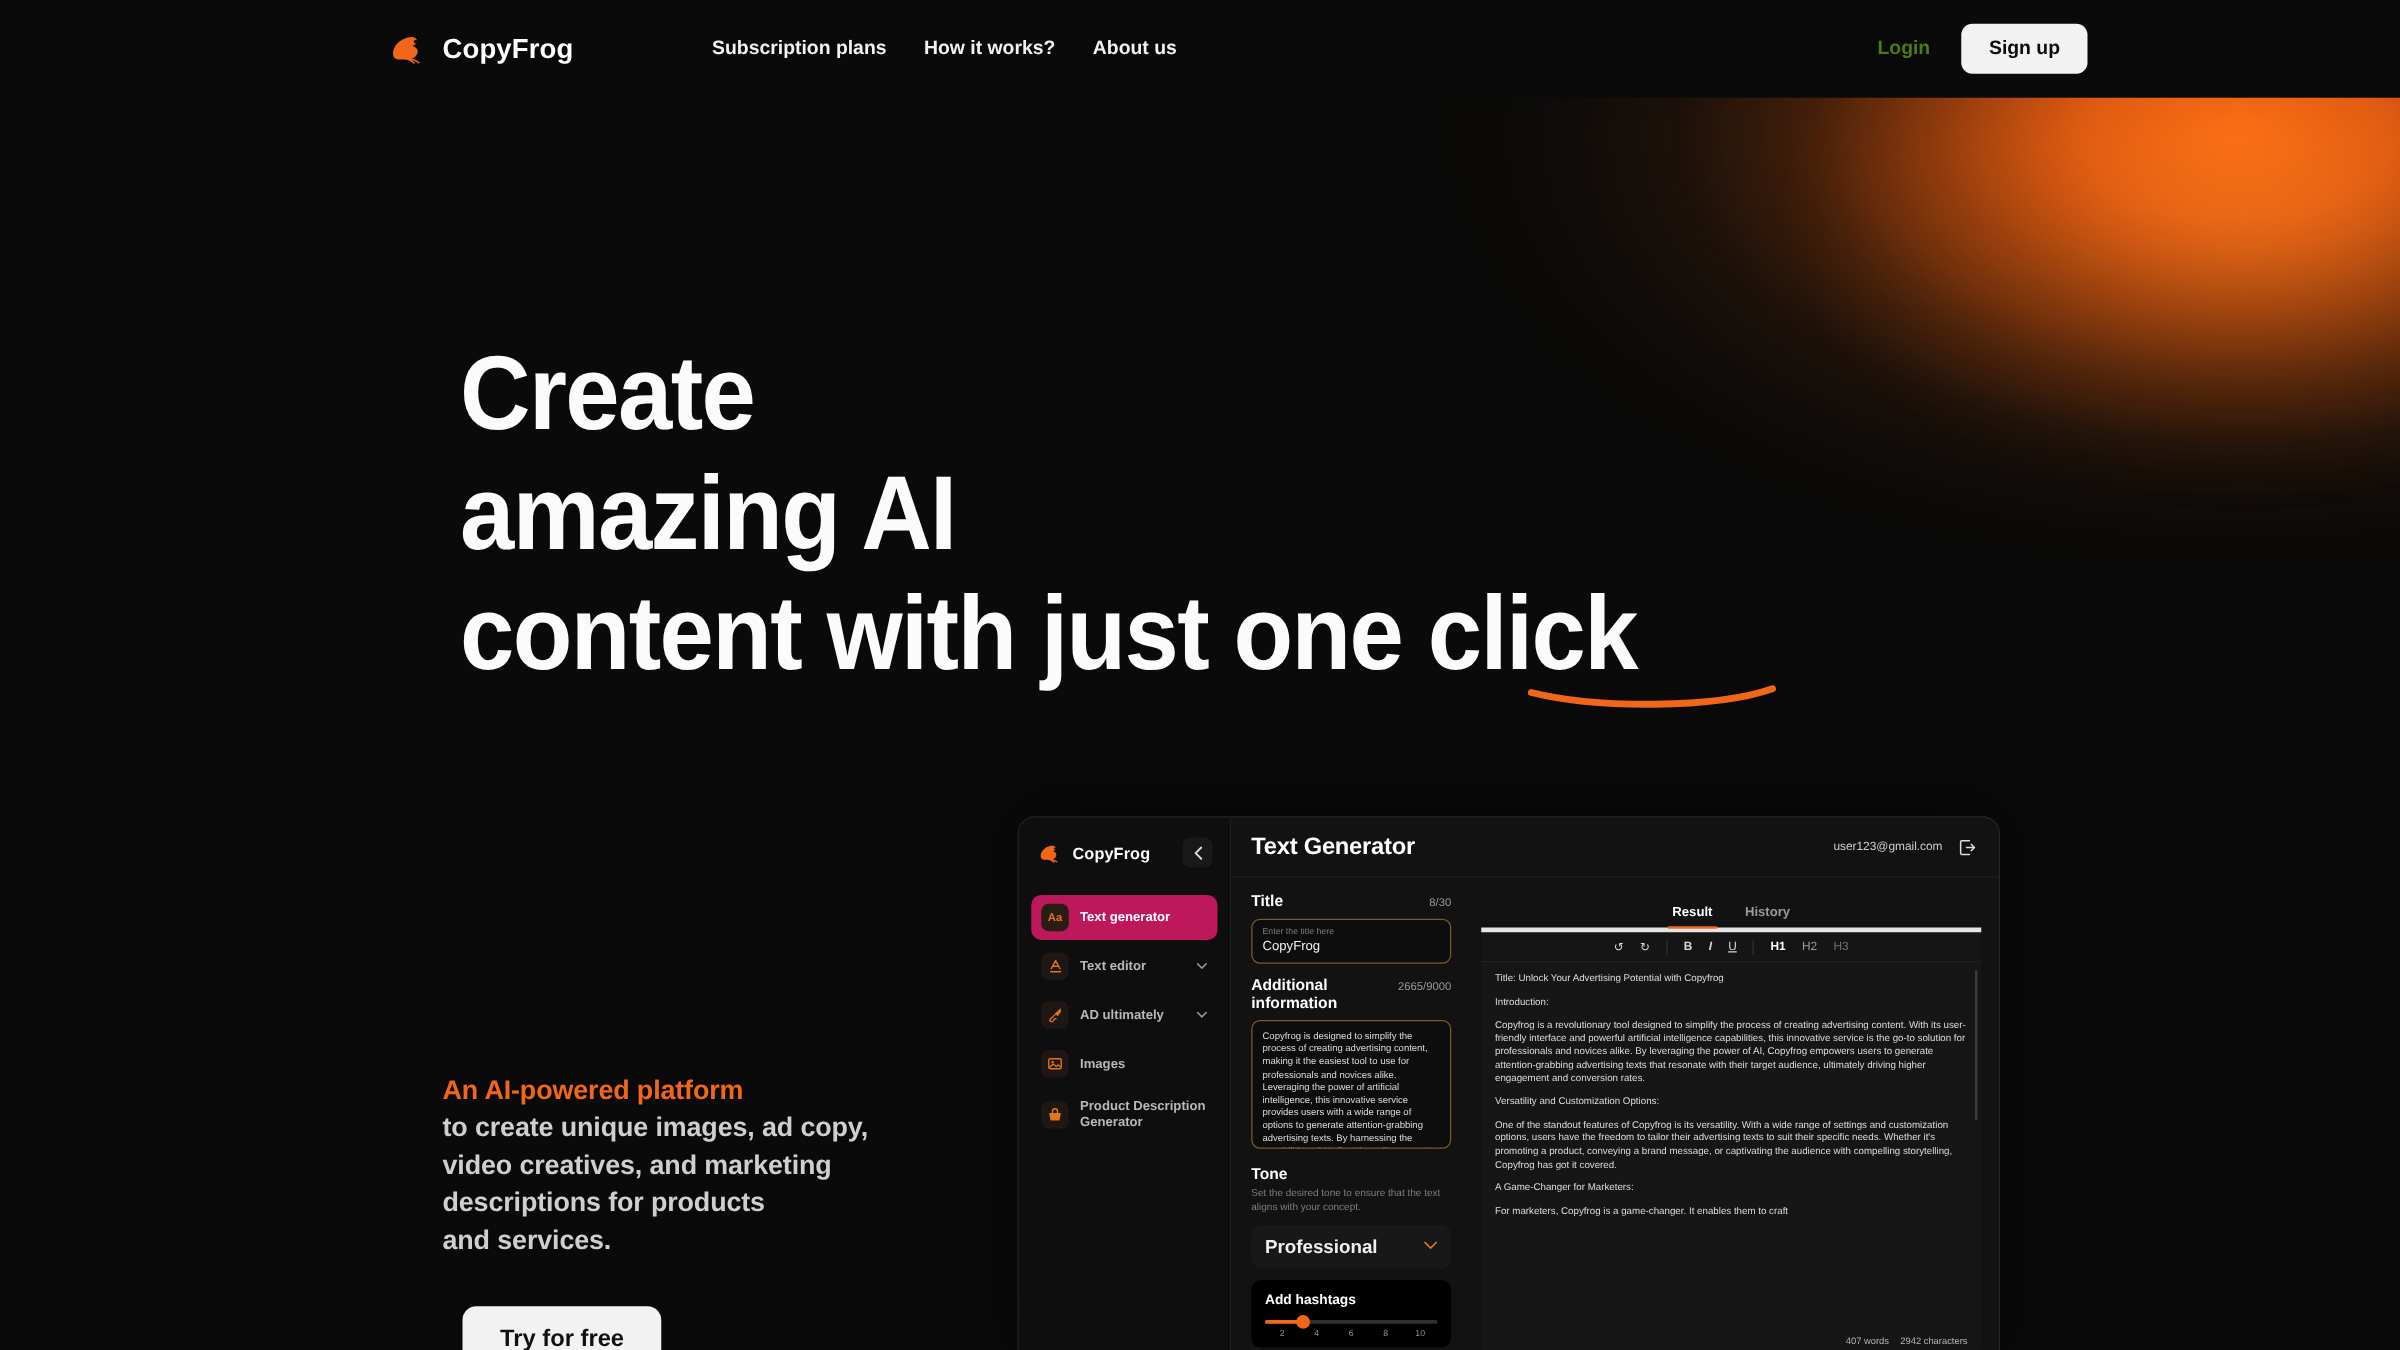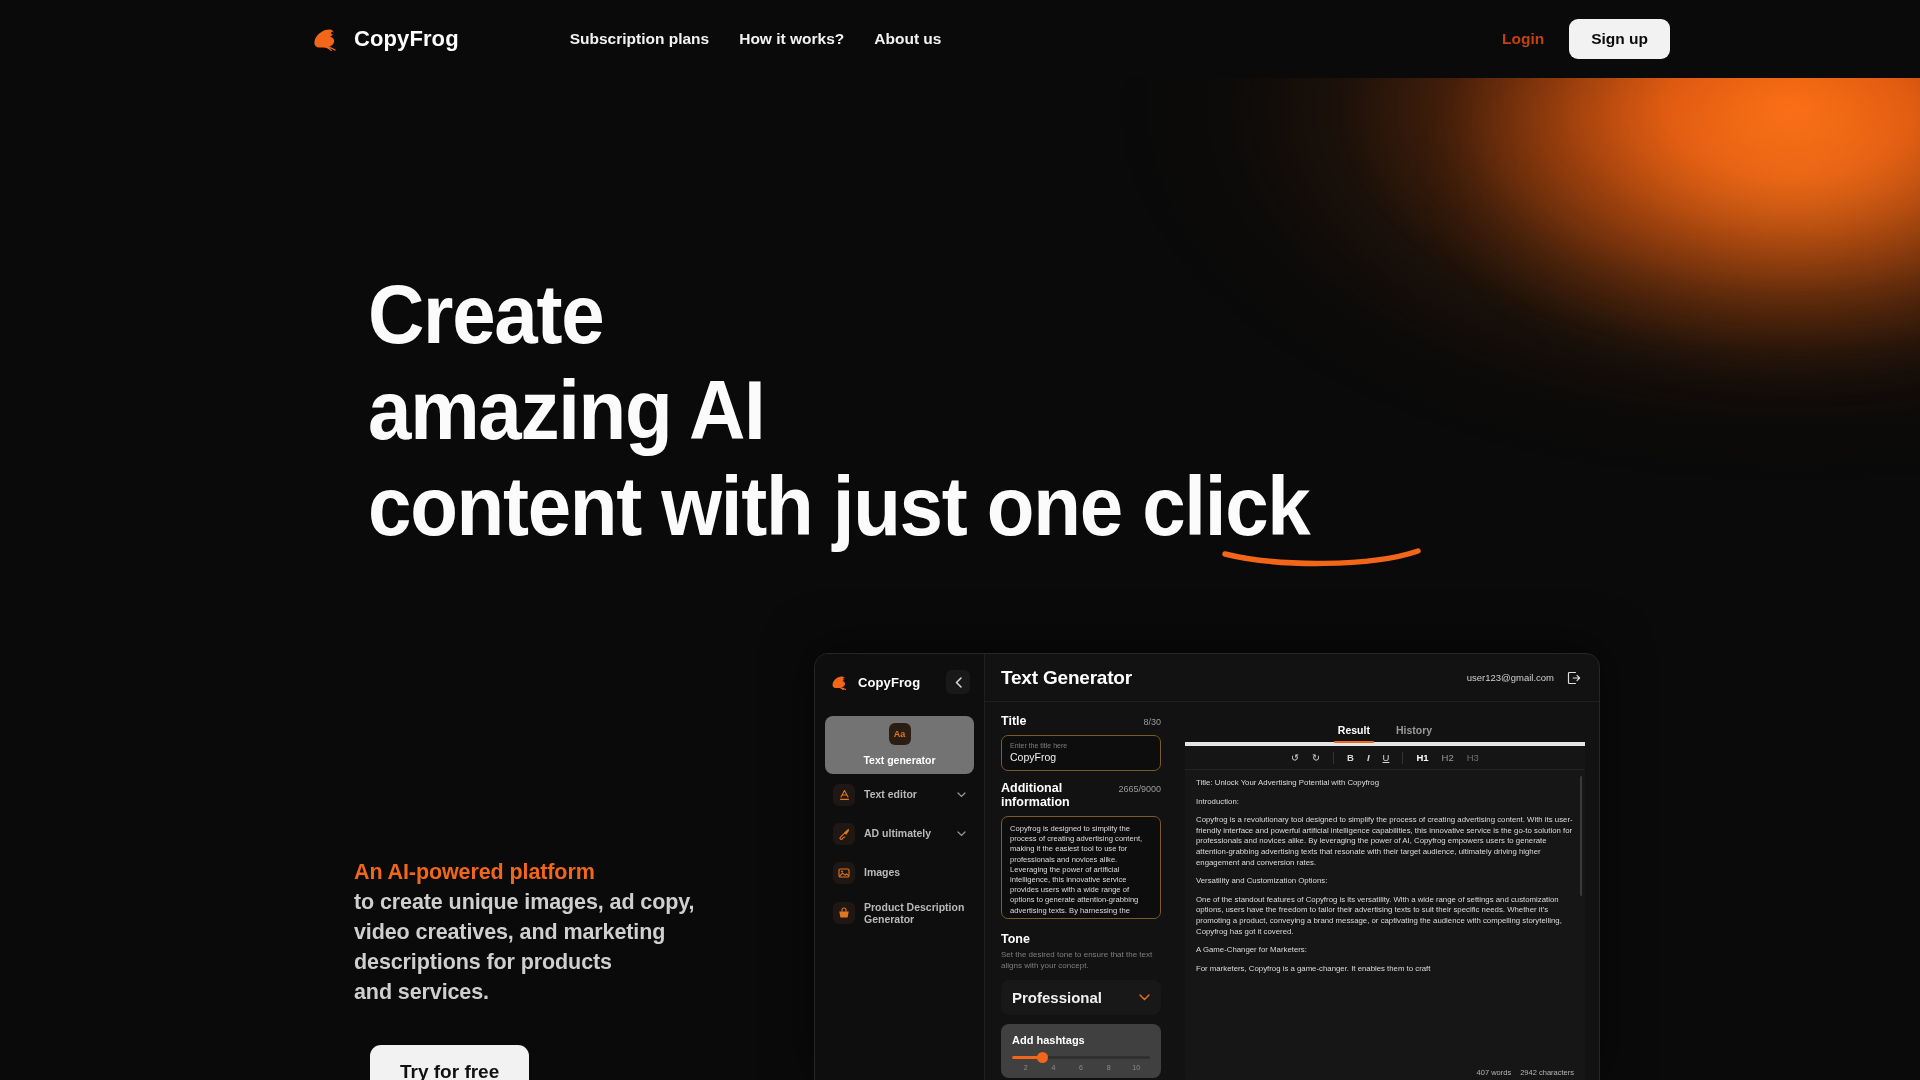--- a/index.html
+++ b/index.html
@@ -50,21 +50,21 @@
     background:#0a0a0a;
   }
   .brand { display:flex; align-items:center; gap:12px; margin-left:312px; }
   .brand-name { font-size:22px; font-weight:700; letter-spacing:.1px; }
   #navlinks { display:flex; gap:30px; margin-left:111px; }
   .navlink {
     font-size:15.5px; font-weight:600; color:#f2f2f2;
     cursor:pointer; white-space:nowrap;
   }
   #authbox { margin-left:auto; margin-right:250px; display:flex; align-items:center; gap:25px; }
-  #login { font-size:15.5px; font-weight:600; color:#c2410c; cursor:pointer; }
+  #login { font-size:15.5px; font-weight:600; color:#4d7c0f; cursor:pointer; }
   #signup {
     background:#f2f2f2; color:#0b0b0b; border:none;
     font-family:inherit; font-size:15.5px; font-weight:700;
     padding:11px 22px; border-radius:9px; cursor:pointer;
   }
 
   
   #hero { position:relative; z-index:3; }
   #headline {
     position:absolute; left:368px; top:188px;
@@ -107,21 +107,21 @@
   #collapse {
     margin-left:auto; width:24px; height:24px; border-radius:6px;
     background:#191919; display:flex; align-items:center; justify-content:center;
     cursor:pointer; color:#ddd; font-size:12px;
   }
   #sidenav { margin-top:22px; display:flex; flex-direction:column; gap:3px; }
   .snav {
     display:flex; align-items:center; gap:9px;
     padding:7px 8px; border-radius:8px; cursor:pointer;
   }
-  .snav.on { background:#737373;flex-direction:column; }
+  .snav.on { background:#be185d; }
   .sico {
     width:22px; height:22px; border-radius:6px; background:#1f1714;
     display:flex; align-items:center; justify-content:center;
     flex-shrink:0; font-size:9px; font-weight:700; color:#e2761f;
   }
   .snav.on .sico { background:#2a1d13; }
   .slabel { font-size:10.5px; font-weight:600; color:#b9b9b9; line-height:12.5px; }
   .snav.on .slabel { color:#fff; }
   .schev { margin-left:auto; color:#8a8a8a; font-size:9px; }
 
@@ -156,21 +156,21 @@
   }
   .ftextarea p { font-size:7.6px; line-height:10.2px; color:#dcdcdc; }
   #tonelab { margin-top:13px; font-size:12.5px; font-weight:700; }
   #tonedesc { margin-top:4px; font-size:8px; line-height:10.5px; color:#7f7f7f; }
   #toneselect {
     margin-top:9px; background:#181818; border-radius:8px;
     padding:9px 11px; display:flex; align-items:center; cursor:pointer;
   }
   #tonevalue { font-size:15px; font-weight:600; color:#f0f0f0; }
   #tonechev { margin-left:auto; color:#e2761f; font-size:10px; }
-  #hashbox { margin-top:9px; background:#404040; border-radius:8px; padding:10px 11px 7px; }
+  #hashbox { margin-top:9px; background:#000000; border-radius:8px; padding:10px 11px 7px; }
   #hashlab { font-size:11px; font-weight:700; }
   #slider { margin-top:9px; position:relative; height:5px; }
   #strack { position:absolute; left:0; right:0; top:1px; height:3px;
             background:#303030; border-radius:2px; }
   #sfill { position:absolute; left:0; top:1px; width:22%; height:3px;
            background:#f2661a; border-radius:2px; }
   #sthumb { position:absolute; left:18%; top:-3px; width:11px; height:11px;
             border-radius:50%; background:#f2661a; cursor:pointer; }
   #sticks { margin-top:4px; display:flex; }
   #sticks span { flex:1; text-align:center; font-size:7px; color:#8c8c8c; }

